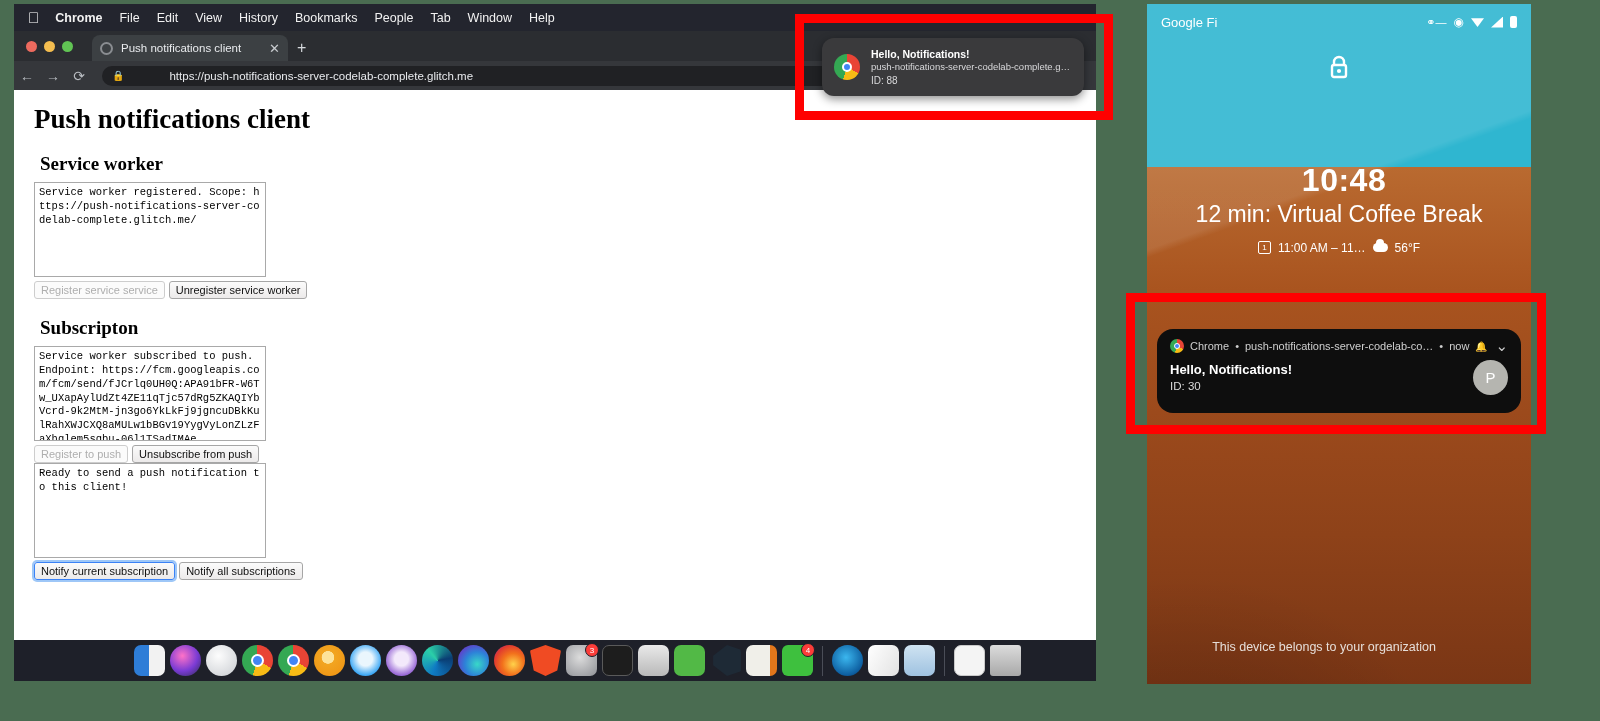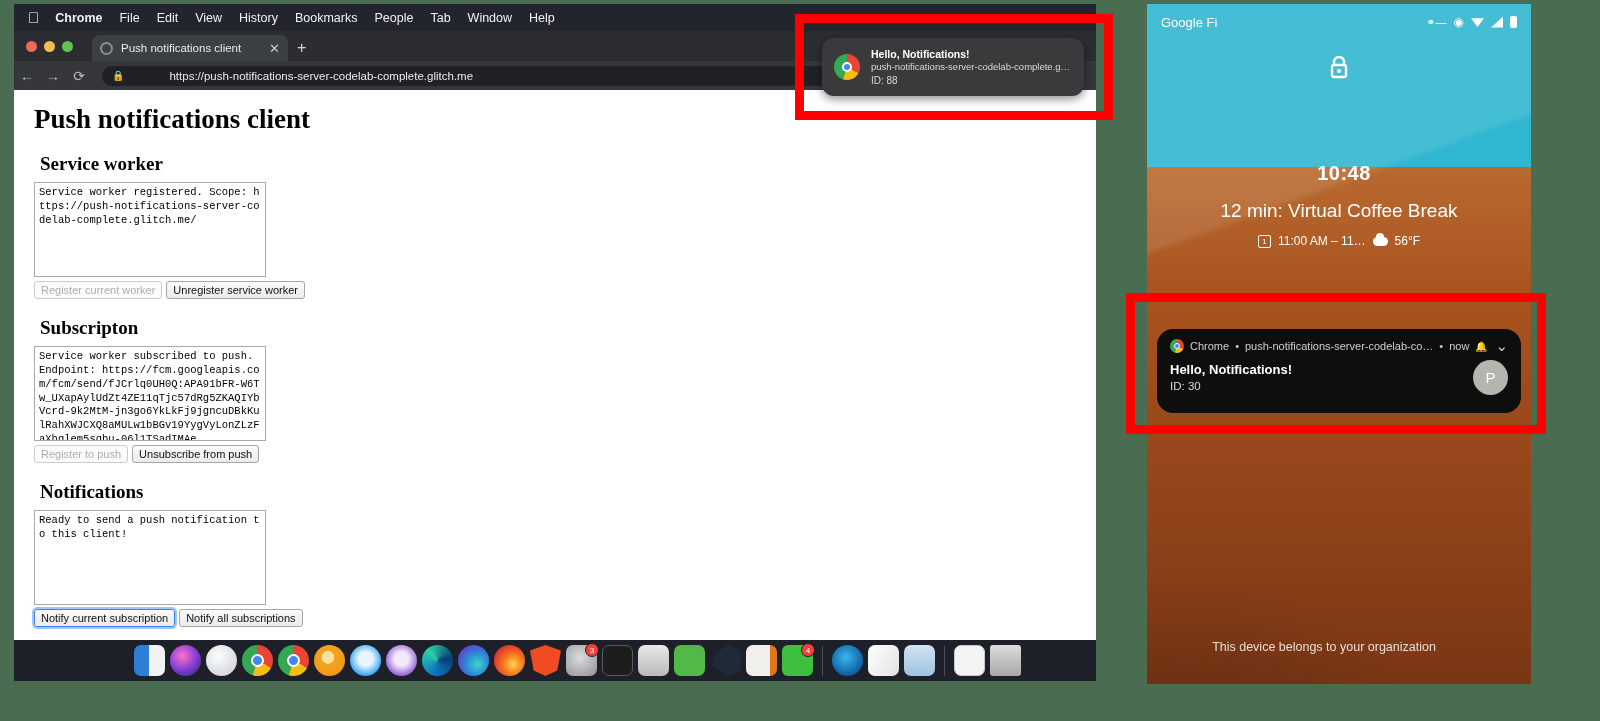--- a/index.html
+++ b/index.html
@@ -62,22 +62,22 @@
 
   
   .phone{position:absolute;left:1147px;top:4px;width:384px;height:680px;overflow:hidden;
     background:linear-gradient(#2bb3cf 0%,#2fb6d0 22%,#35b9d2 25%,#b4622c 33%,#a9541f 46%,#9c4a1c 62%,#8e4219 80%,#7e3a16 100%);}
   .dune{position:absolute;inset:0;}
   .statusbar{position:absolute;left:0;top:0;width:384px;height:36px;display:flex;align-items:center;padding:0 14px;box-sizing:border-box;z-index:4;}
   .carrier{color:#fff;font-size:13px;flex:1;}
   .sysicons{display:flex;align-items:center;gap:7px;color:#fff;}
   .lockglyph{position:absolute;left:0;top:50px;width:384px;text-align:center;z-index:4;}
   .clockblk{position:absolute;left:0;top:158px;width:384px;text-align:center;z-index:4;}
-  .clocktime{color:#fff;font-size:20px;font-weight:bold;letter-spacing:.5px;padding-left:10px;}
-  .eventtitle{color:#fff;font-size:19px;line-height:1.33;margin-top:13px;padding:0 36px;}
+  .clocktime{color:#fff;font-size:32px;font-weight:bold;letter-spacing:.5px;padding-left:10px;}
+  .eventtitle{color:#fff;font-size:23px;line-height:1.33;padding:0 36px;}
   .eventmeta{display:flex;align-items:center;justify-content:center;gap:7px;margin-top:11px;color:#fff;font-size:12px;}
   .calico{width:13px;height:13px;border:1.4px solid #fff;border-radius:2px;display:flex;align-items:center;justify-content:center;font-size:8px;color:#fff;box-sizing:border-box;}
   .cloudico{width:15px;height:9px;background:#fff;border-radius:6px;position:relative;}
   .cloudico:before{content:"";position:absolute;width:8px;height:8px;background:#fff;border-radius:50%;top:-4px;left:3px;}
 
   .notifcard{position:absolute;left:10px;top:325px;width:364px;height:84px;background:#0e0e0e;border-radius:16px;padding:10px 13px;box-sizing:border-box;z-index:5;}
   .ncard-head{display:flex;align-items:center;gap:6px;color:#cfcfcf;font-size:11px;}
   .ncard-appico{width:14px;height:14px;border-radius:50%;flex:none;}
   .ncard-src{white-space:nowrap;overflow:hidden;text-overflow:ellipsis;max-width:215px;}
   .ncard-body{margin-top:9px;position:relative;}
@@ -135,32 +135,31 @@
         <span class="urltext">https://push-notifications-server-codelab-complete.glitch.me</span>
       </span>
     </div>
 
     <div class="page">
       <h1>Push notifications client</h1>
 
       <h2>Service worker</h2>
       <textarea class="ta" id="sw-ta" readonly="" style="">Service worker registered. Scope: https://push-notifications-server-codelab-complete.glitch.me/</textarea>
       <div class="btnrow">
-        <span class="btn dis">Register current worker</span>
+        <span class="btn dis">Register service service</span>
         <span class="btn">Unregister service worker</span>
       </div>
 
       <h2>Subscripton</h2>
       <textarea class="ta" id="sub-ta" readonly="" style="">Service worker subscribed to push. Endpoint: https://fcm.googleapis.com/fcm/send/fJCrlq0UH0Q:APA91bFR-W6Tw_UXapAylUdZt4ZE11qTjc57dRg5ZKAQIYbVcrd-9k2MtM-jn3go6YkLkFj9jgncuDBkKulRahXWJCXQ8aMULw1bBGv19YygVyLonZLzFaXhqlem5sqbu-06l1TSadIMAe</textarea>
       <div class="btnrow">
         <span class="btn dis">Register to push</span>
         <span class="btn">Unsubscribe from push</span>
       </div>
 
-      <h2>Notifications</h2>
       <textarea class="ta" id="notif-ta" readonly="" style="">Ready to send a push notification to this client!</textarea>
       <div class="btnrow">
         <span class="btn focus">Notify current subscription</span>
         <span class="btn">Notify all subscriptions</span>
       </div>
     </div>
 
     <div class="dockbar">
       <div class="dock">
         <span class="dicon" style="background:linear-gradient(90deg,#2e7dd7 50%,#f2f2f2 50%);"></span>

